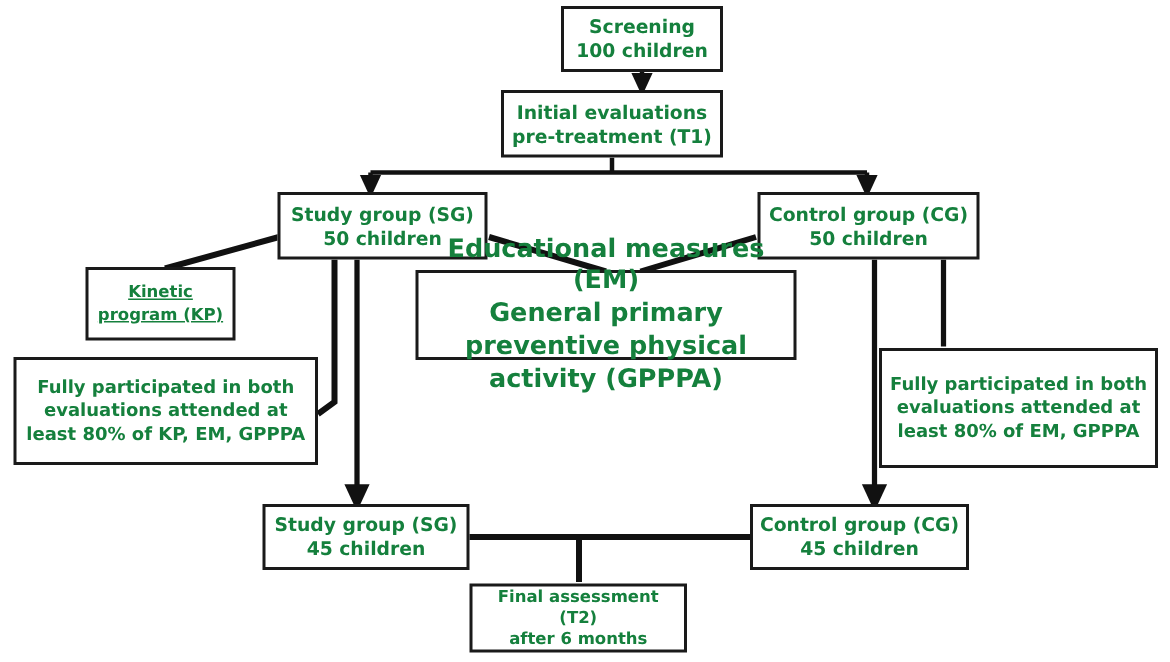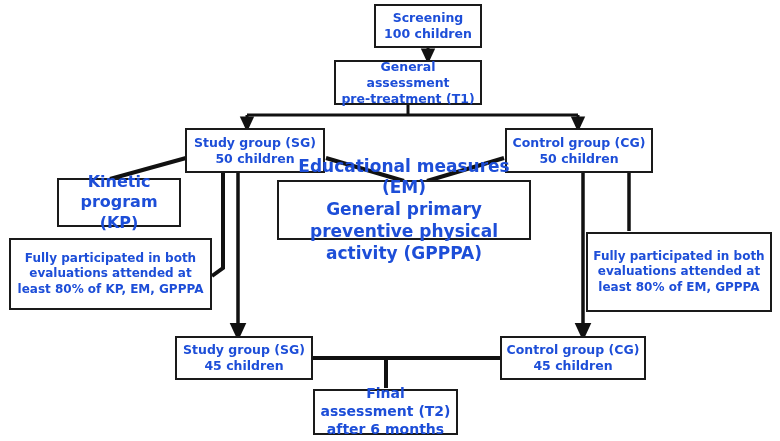--- a/index.html
+++ b/index.html
@@ -26,37 +26,37 @@
   .node {
     position: absolute;
     box-sizing: border-box;
     border: 2px solid #1a1a1a;
     background: #ffffff;
     display: flex;
     align-items: center;
     justify-content: center;
     text-align: center;
     font-weight: bold;
-    color: #1d4ed8;
+    color: #15803d;
     line-height: 1.28;
     z-index: 3;
     padding: 2px 4px;
     white-space: pre-line;
   }
   .n-screening   { left: 374px; top: 4px;   width: 108px; height: 44px;  font-size: 12.5px; }
   .n-initial     { left: 334px; top: 60px;  width: 148px; height: 45px;  font-size: 12.5px; }
   .n-sg50        { left: 185px; top: 128px; width: 140px; height: 45px;  font-size: 12.5px; }
   .n-cg50        { left: 505px; top: 128px; width: 148px; height: 45px;  font-size: 12.5px; }
-  .n-kp          { left: 57px;  top: 178px; width: 124px; height: 49px;  font-size: 16px; }
+  .n-kp          { left: 57px;  top: 178px; width: 100px; height: 49px;  font-size: 11px; text-decoration: underline; }
   .n-em          { left: 277px; top: 180px; width: 254px; height: 60px;  font-size: 17px; }
   .n-fullleft    { left: 9px;   top: 238px; width: 203px; height: 72px;  font-size: 12px; }
   .n-fullright   { left: 586px; top: 232px; width: 186px; height: 80px;  font-size: 12px; }
   .n-sg45        { left: 175px; top: 336px; width: 138px; height: 44px;  font-size: 12.5px; }
   .n-cg45        { left: 500px; top: 336px; width: 146px; height: 44px;  font-size: 12.5px; }
-  .n-final       { left: 313px; top: 389px; width: 145px; height: 46px;  font-size: 14px; }
+  .n-final       { left: 313px; top: 389px; width: 145px; height: 46px;  font-size: 11px; }
 </style>
 </head>
 <body>
 
 <div id="canvas">
 
   <svg id="wires" viewBox="0 0 780 441" xmlns="http://www.w3.org/2000/svg">
     <defs>
       <marker id="arrow" markerWidth="7" markerHeight="7" refX="3.2" refY="3" orient="auto" markerUnits="strokeWidth">
         <path d="M0,0.6 L5.2,3 L0,5.4 z" fill="#111111"></path>
@@ -86,21 +86,21 @@
       <line x1="583" y1="173" x2="583" y2="334" stroke-width="3.5" marker-end="url(#arrow)"></line>
 
       <line x1="311" y1="358" x2="502" y2="358" stroke-width="4"></line>
       <line x1="386" y1="358" x2="386" y2="388" stroke-width="4"></line>
     </g>
   </svg>
 
   <div class="node n-screening">Screening
 100 children</div>
 
-  <div class="node n-initial">General assessment
+  <div class="node n-initial">Initial evaluations
 pre-treatment (T1)</div>
 
   <div class="node n-sg50">Study group (SG)
 50 children</div>
 
   <div class="node n-cg50">Control group (CG)
 50 children</div>
 
   <div class="node n-kp">Kinetic
 program (KP)</div>

